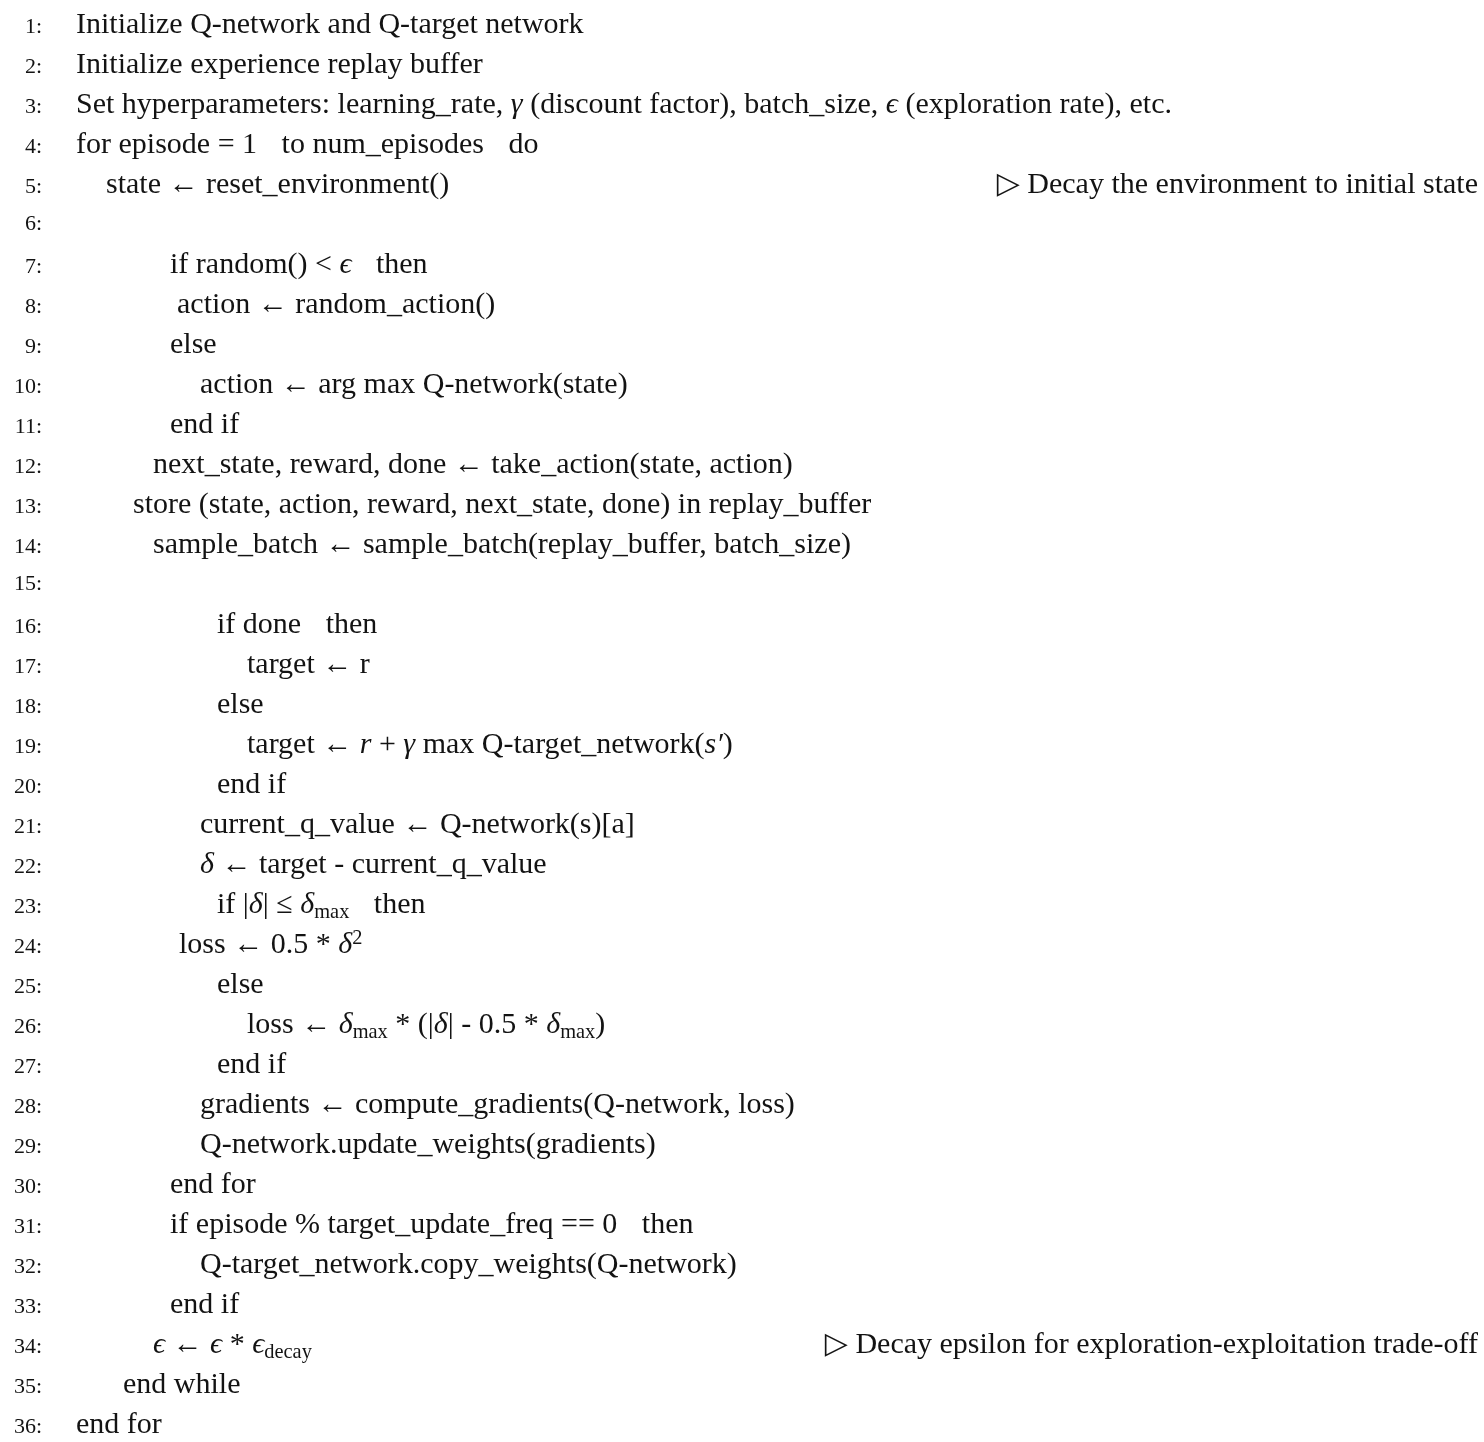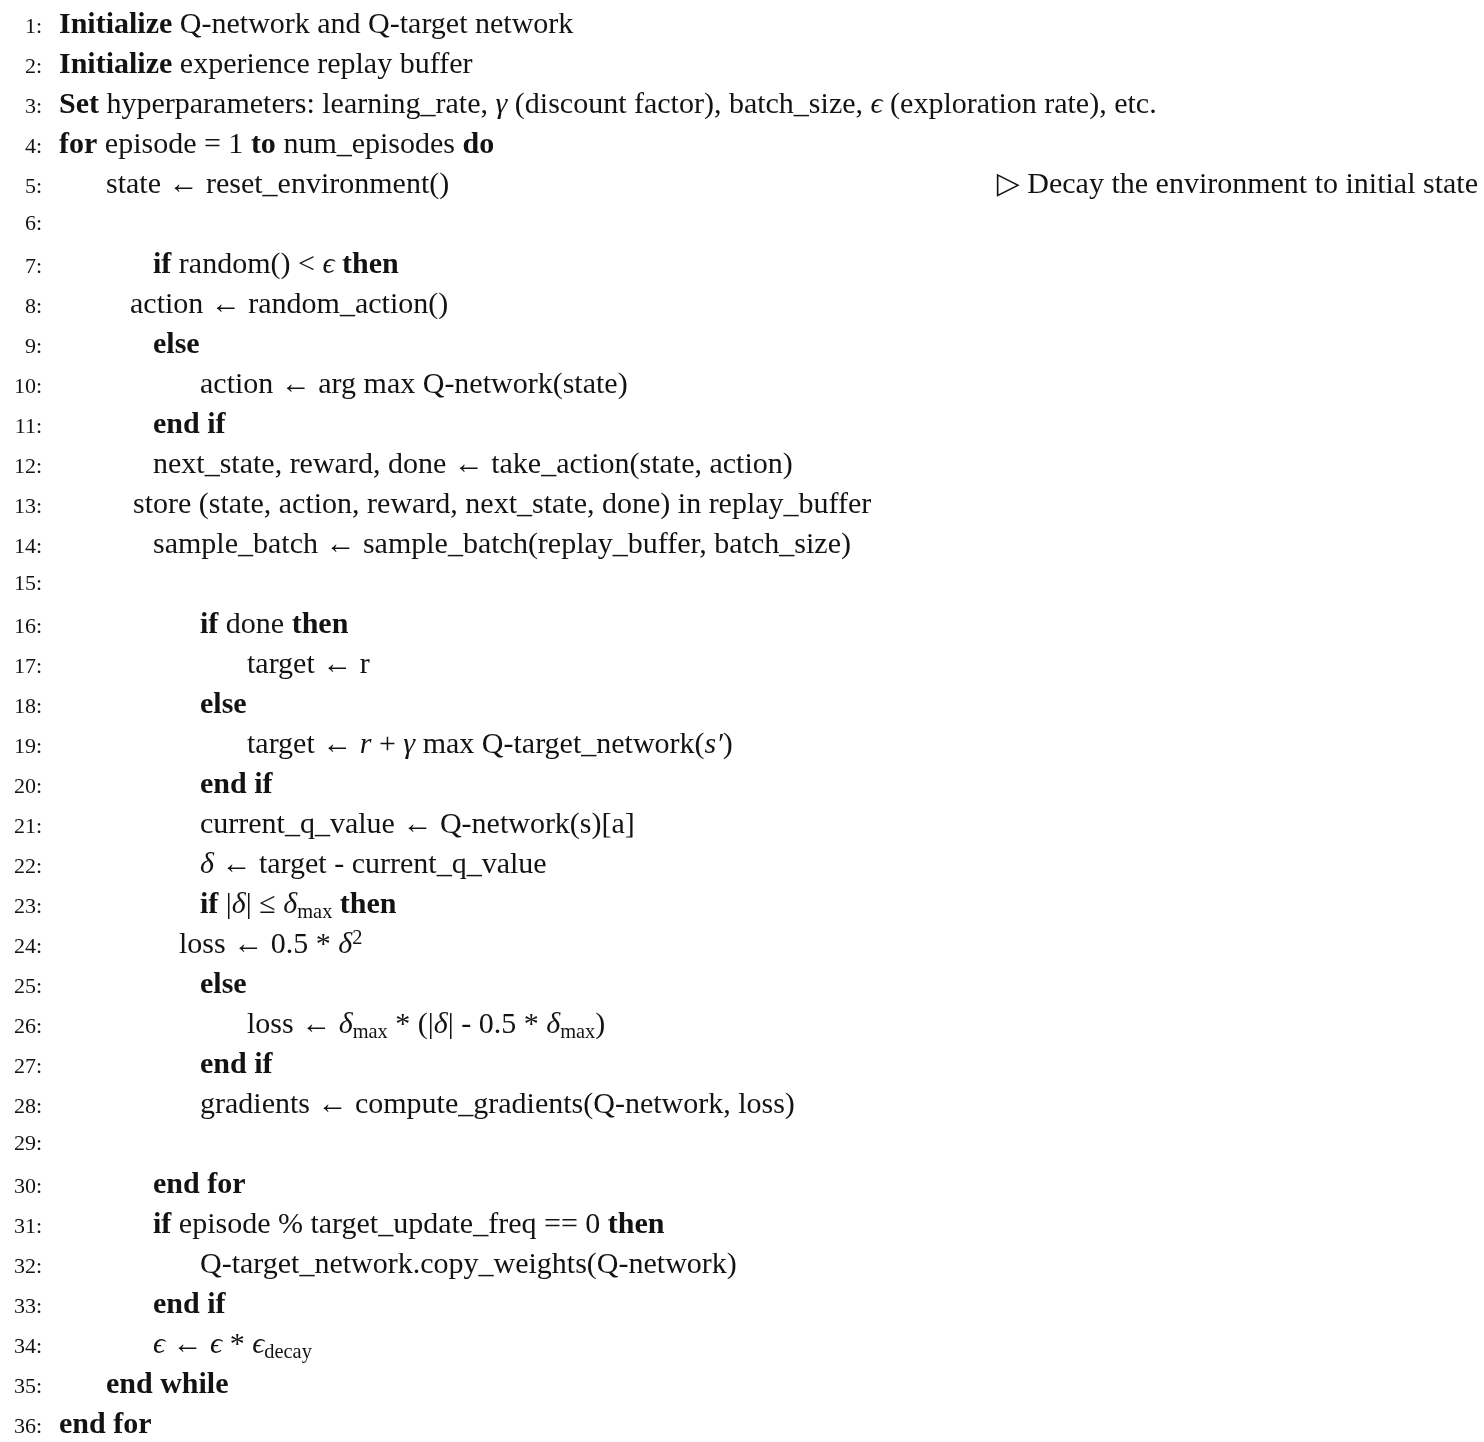--- a/index.html
+++ b/index.html
@@ -25,21 +25,21 @@
     line-height: 40px;
     white-space: pre;
   }
   .num {
     flex: 0 0 36px;
     text-align: right;
     font-size: 22px;
     margin-right: 17px;
   }
   .code { }
-  .kw { font-weight: bold; }
+  .kw { font-weight: normal; margin-left: 17px; }
   .mi { font-style: italic; }
   sub, sup {
     font-size: 0.68em;
     line-height: 0;
   }
   sub { vertical-align: -0.25em; }
   sup { vertical-align: 0.45em; }
   .cmt {
     margin-left: auto;
     padding-right: 2px;
@@ -50,43 +50,43 @@
 
 <div class="algo" style="color: rgb(19, 19, 19);">
   <div>
       <div class="line"><span class="num">1:</span><span class="code" style="margin-left: 0px;"><span class="kw">Initialize</span><span> Q-network and Q-target network</span></span></div>
       <div class="line"><span class="num">2:</span><span class="code" style="margin-left: 0px;"><span class="kw">Initialize</span><span> experience replay buffer</span></span></div>
       <div class="line"><span class="num">3:</span><span class="code" style="margin-left: 0px;"><span class="kw">Set</span><span> hyperparameters: learning_rate, </span><span class="mi">γ</span><span> (discount factor), batch_size, </span><span class="mi">ϵ</span><span> (exploration rate), etc.</span></span></div>
       <div class="line"><span class="num">4:</span><span class="code" style="margin-left: 0px;"><span class="kw">for</span><span> episode = 1 </span><span class="kw">to</span><span> num_episodes </span><span class="kw">do</span></span></div>
       <div class="line"><span class="num">5:</span><span class="code" style="margin-left: 47px;"><span>state ← reset_environment()</span></span><span class="cmt">▷ Decay the environment to initial state</span></div>
       <div class="line"><span class="num">6:</span></div>
       <div class="line"><span class="num">7:</span><span class="code" style="margin-left: 94px;"><span class="kw">if</span><span> random() &lt; </span><span class="mi">ϵ</span><span> </span><span class="kw">then</span></span></div>
-      <div class="line"><span class="num">8:</span><span class="code" style="margin-left: 71px;"><span>action ← random_action()</span></span></div>
+      <div class="line"><span class="num">8:</span><span class="code" style="margin-left: 118px;"><span>action ← random_action()</span></span></div>
       <div class="line"><span class="num">9:</span><span class="code" style="margin-left: 94px;"><span class="kw">else</span></span></div>
       <div class="line"><span class="num">10:</span><span class="code" style="margin-left: 141px;"><span>action ← arg max Q-network(state)</span></span></div>
       <div class="line"><span class="num">11:</span><span class="code" style="margin-left: 94px;"><span class="kw">end if</span></span></div>
       <div class="line"><span class="num">12:</span><span class="code" style="margin-left: 94px;"><span>next_state, reward, done ← take_action(state, action)</span></span></div>
       <div class="line"><span class="num">13:</span><span class="code" style="margin-left: 74px;"><span>store (state, action, reward, next_state, done) in replay_buffer</span></span></div>
       <div class="line"><span class="num">14:</span><span class="code" style="margin-left: 94px;"><span>sample_batch ← sample_batch(replay_buffer, batch_size)</span></span></div>
       <div class="line"><span class="num">15:</span></div>
       <div class="line"><span class="num">16:</span><span class="code" style="margin-left: 141px;"><span class="kw">if</span><span> done </span><span class="kw">then</span></span></div>
       <div class="line"><span class="num">17:</span><span class="code" style="margin-left: 188px;"><span>target ← r</span></span></div>
       <div class="line"><span class="num">18:</span><span class="code" style="margin-left: 141px;"><span class="kw">else</span></span></div>
       <div class="line"><span class="num">19:</span><span class="code" style="margin-left: 188px;"><span>target ← </span><span class="mi">r</span><span> + </span><span class="mi">γ</span><span> max Q-target_network(</span><span class="mi">s′</span><span>)</span></span></div>
       <div class="line"><span class="num">20:</span><span class="code" style="margin-left: 141px;"><span class="kw">end if</span></span></div>
       <div class="line"><span class="num">21:</span><span class="code" style="margin-left: 141px;"><span>current_q_value ← Q-network(s)[a]</span></span></div>
       <div class="line"><span class="num">22:</span><span class="code" style="margin-left: 141px;"><span class="mi">δ</span><span> ← target - current_q_value</span></span></div>
       <div class="line"><span class="num">23:</span><span class="code" style="margin-left: 141px;"><span class="kw">if</span><span> |</span><span class="mi">δ</span><span>| ≤ </span><span class="mi">δ</span><sub>max</sub><span> </span><span class="kw">then</span></span></div>
       <div class="line"><span class="num">24:</span><span class="code" style="margin-left: 120px;"><span>loss ← 0.5 * </span><span class="mi">δ</span><sup>2</sup></span></div>
       <div class="line"><span class="num">25:</span><span class="code" style="margin-left: 141px;"><span class="kw">else</span></span></div>
       <div class="line"><span class="num">26:</span><span class="code" style="margin-left: 188px;"><span>loss ← </span><span class="mi">δ</span><sub>max</sub><span> * (|</span><span class="mi">δ</span><span>| - 0.5 * </span><span class="mi">δ</span><sub>max</sub><span>)</span></span></div>
       <div class="line"><span class="num">27:</span><span class="code" style="margin-left: 141px;"><span class="kw">end if</span></span></div>
       <div class="line"><span class="num">28:</span><span class="code" style="margin-left: 141px;"><span>gradients ← compute_gradients(Q-network, loss)</span></span></div>
-      <div class="line"><span class="num">29:</span></div>
+      <div class="line"><span class="num">29:</span><span class="code" style="margin-left: 141px;"><span>Q-network.update_weights(gradients)</span></span></div>
       <div class="line"><span class="num">30:</span><span class="code" style="margin-left: 94px;"><span class="kw">end for</span></span></div>
       <div class="line"><span class="num">31:</span><span class="code" style="margin-left: 94px;"><span class="kw">if</span><span> episode % target_update_freq == 0 </span><span class="kw">then</span></span></div>
       <div class="line"><span class="num">32:</span><span class="code" style="margin-left: 141px;"><span>Q-target_network.copy_weights(Q-network)</span></span></div>
       <div class="line"><span class="num">33:</span><span class="code" style="margin-left: 94px;"><span class="kw">end if</span></span></div>
-      <div class="line"><span class="num">34:</span><span class="code" style="margin-left: 94px;"><span class="mi">ϵ</span><span> ← </span><span class="mi">ϵ</span><span> * </span><span class="mi">ϵ</span><sub>decay</sub></span></div>
+      <div class="line"><span class="num">34:</span><span class="code" style="margin-left: 94px;"><span class="mi">ϵ</span><span> ← </span><span class="mi">ϵ</span><span> * </span><span class="mi">ϵ</span><sub>decay</sub></span><span class="cmt">▷ Decay epsilon for exploration-exploitation trade-off</span></div>
       <div class="line"><span class="num">35:</span><span class="code" style="margin-left: 47px;"><span class="kw">end while</span></span></div>
       <div class="line"><span class="num">36:</span><span class="code" style="margin-left: 0px;"><span class="kw">end for</span></span></div>
     </div>
 </div>
 
 </body></html>

